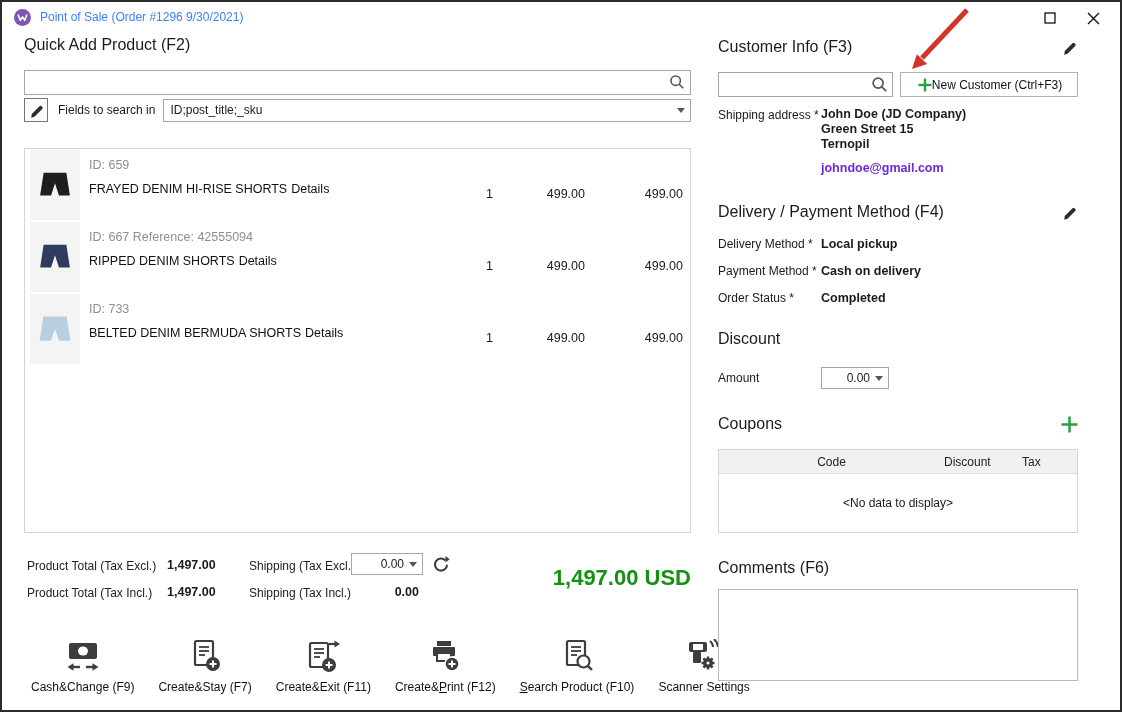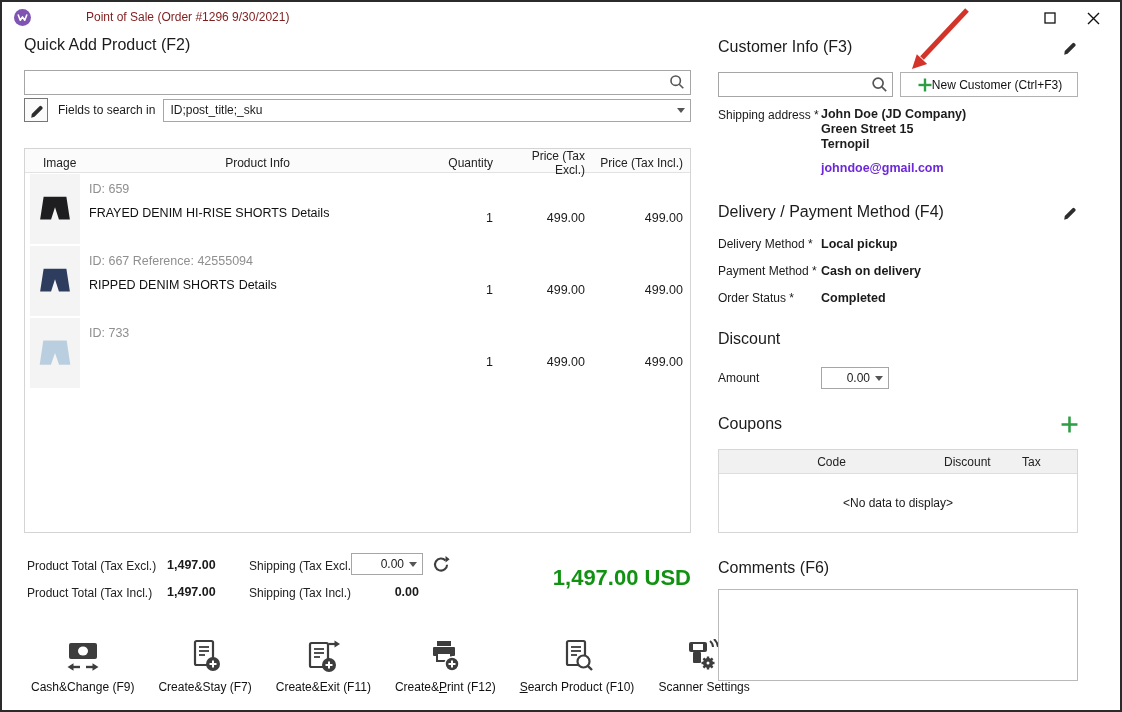--- a/index.html
+++ b/index.html
@@ -9,21 +9,21 @@
     font-family:"Liberation Sans", sans-serif; font-size:12px; color:#1a1a1a;
     -webkit-font-smoothing:antialiased;
   }
   .window {
     position:relative; width:1122px; height:712px; background:#fff;
     border:2px solid #2b2b2b; overflow:hidden;
   }
   
   .titlebar { position:absolute; left:0; top:0; right:0; height:30px; display:flex; align-items:center; padding-left:12px; background:#fff; }
   .titlebar .app-ic { width:17px; height:17px; margin-right:9px; flex:0 0 auto; }
-  .titlebar .ttl { font-size:12px; color:#7f1d1d;margin-left:46px; }
+  .titlebar .ttl { font-size:12px; color:#3b82f6; }
   .win-btn { position:absolute; top:7px; width:30px; height:18px; display:flex; align-items:center; justify-content:center; cursor:default; }
   .win-btn.max { right:55px; } .win-btn.close { right:12px; }
   
   .sec-title { font-size:16px; font-weight:400; color:#1b1b1b; }
   .ghost-input { border:1px solid #a6a6a6; background:#fff; font-family:inherit; font-size:12px; color:#111; outline:none; }
   .caret { display:inline-block; width:0; height:0; border-left:4px solid transparent; border-right:4px solid transparent; border-top:5px solid #555; }
   .combo { position:relative; border:1px solid #a6a6a6; background:#fff; height:22px; display:flex; align-items:center; justify-content:flex-end; padding:0 18px 0 6px; font-size:12px; }
   .combo .caret { position:absolute; right:5px; top:8px; }
   .pencil16 { width:17px; height:17px; }
   
@@ -137,27 +137,20 @@
         </svg>
       </div>
       <span class="fields-label">Fields to search in</span>
       <div class="combo fields-select">
         <span class="val">ID;post_title;_sku</span>
         <span class="caret"></span>
       </div>
     </div>
 
     <div class="ptable">
-      <div class="pt-grid pt-head">
-        <div class="c-img">Image</div>
-        <div class="c-info">Product Info</div>
-        <div class="c-num">Quantity</div>
-        <div class="c-num">Price (Tax Excl.)</div>
-        <div class="c-num">Price (Tax Incl.)</div>
-      </div>
 
       <div class="pt-grid pt-row">
         <div class="thumb-cell">
             <div class="thumb">
           <svg width="36" height="28" viewBox="0 0 40 32">
             <path d="M7 2 H33 L37 28 H24.5 L20 14 L15.5 28 H3 Z" fill="#1e1e20"></path>
           </svg>
             </div>
           </div>
         <div class="info-cell">
@@ -189,20 +182,21 @@
       <div class="pt-grid pt-row">
         <div class="thumb-cell">
             <div class="thumb">
           <svg width="36" height="30" viewBox="0 0 40 32">
             <path d="M7 2 H33 L37 29 H24.5 L20 16 L15.5 29 H3 Z" fill="#b9cfdf"></path>
           </svg>
             </div>
           </div>
         <div class="info-cell">
           <div class="id-line">ID: 733</div>
+          <div class="name-line"><span>BELTED DENIM BERMUDA SHORTS</span><span class="details-link">Details</span></div>
         </div>
         <div class="num-cell">1</div>
         <div class="num-cell">499.00</div>
         <div class="num-cell">499.00</div>
       </div>
     </div>
 
     <div class="totals">
       <span class="t-lbl" style="left:3px; top:6px;">Product Total (Tax Excl.)</span>
       <span class="t-val" style="left:143px; top:5px;">1,497.00</span>

